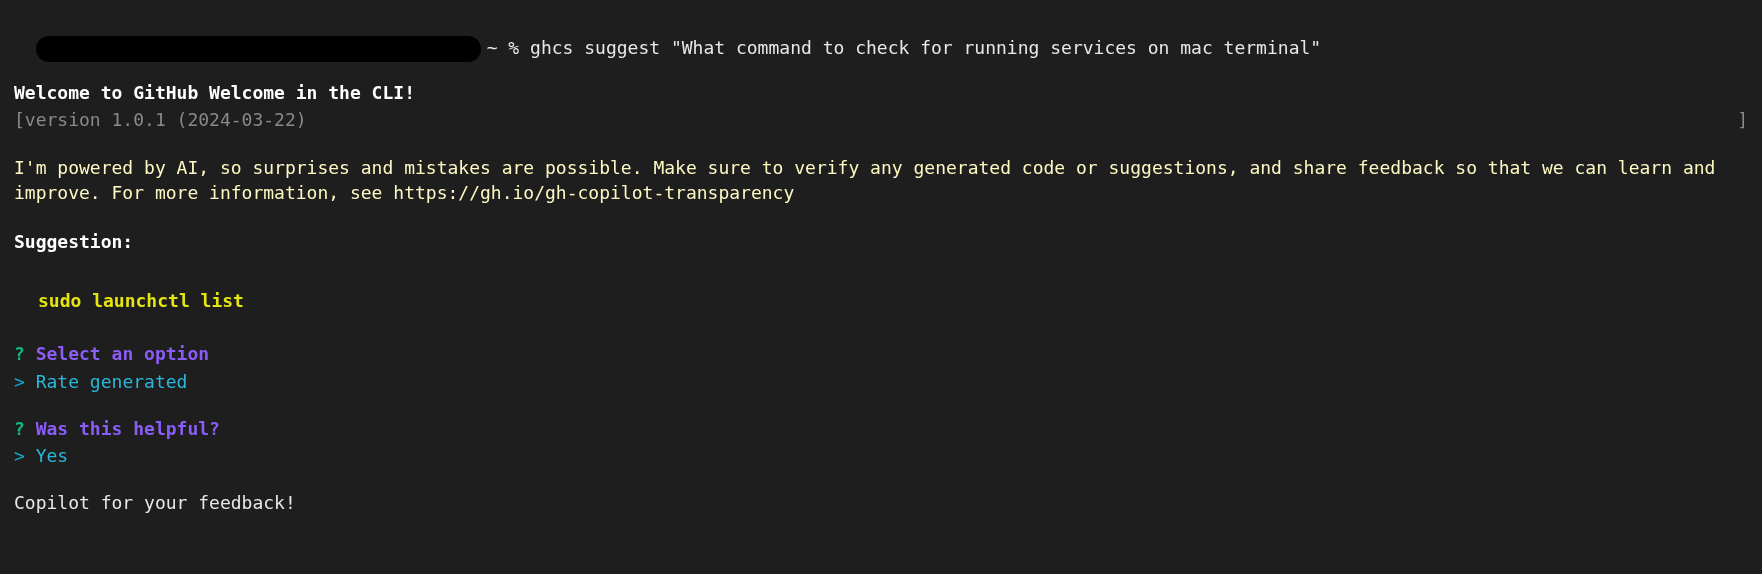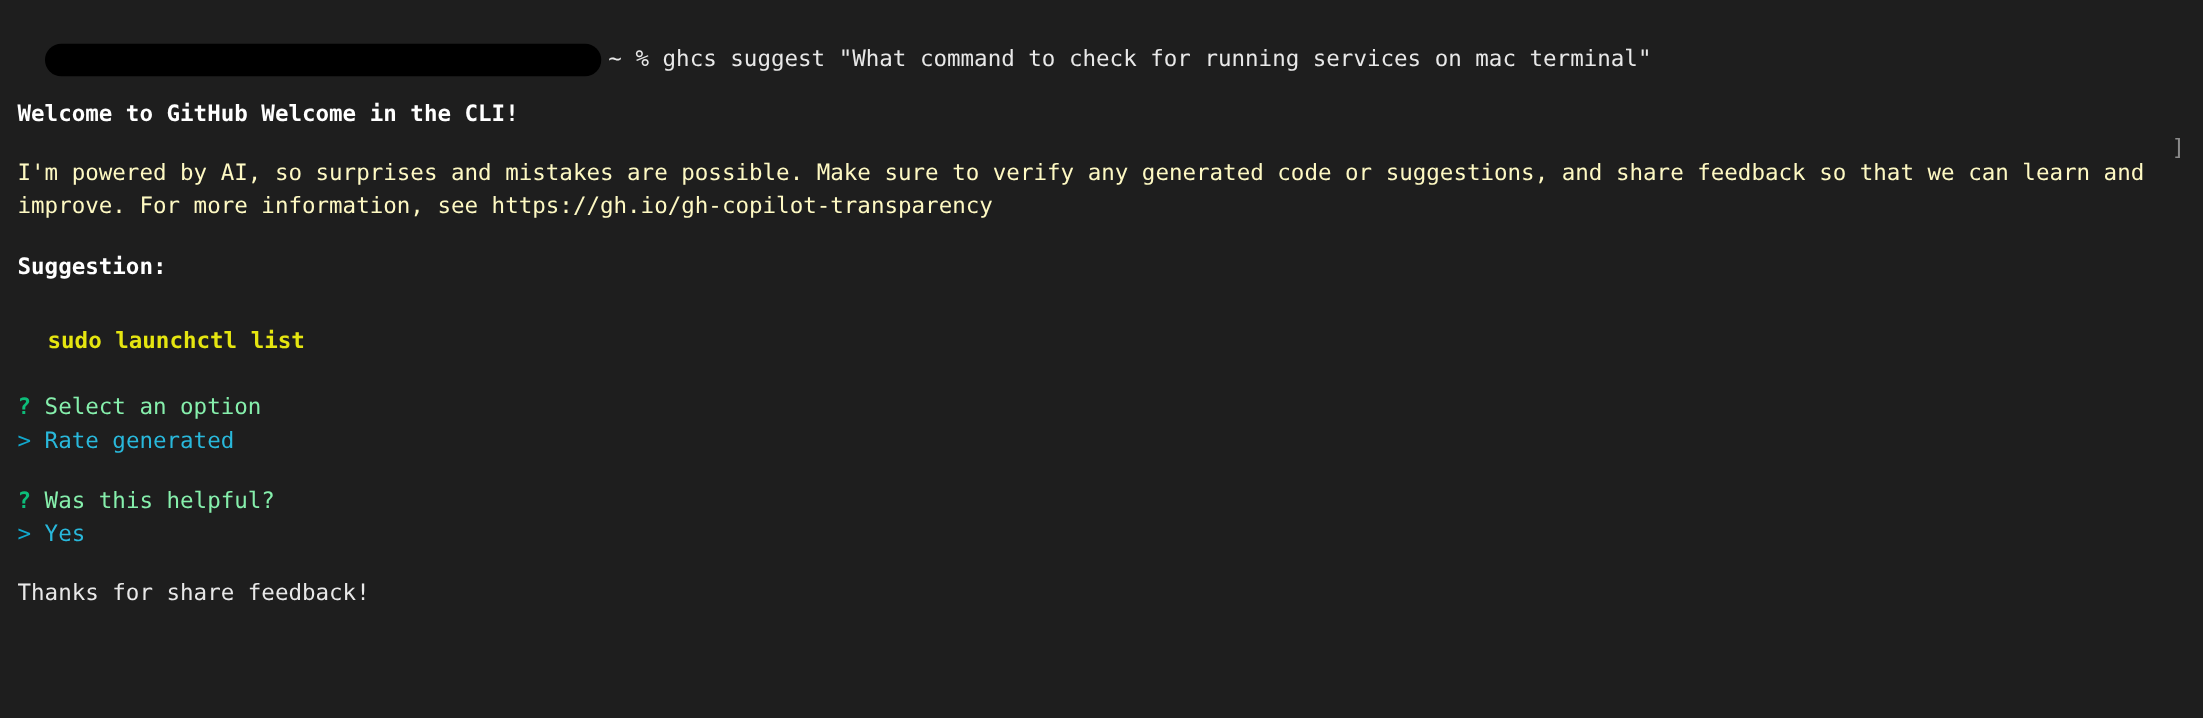--- a/index.html
+++ b/index.html
@@ -64,22 +64,22 @@
       padding-left: 24px;
     }
     .prompt-question {
       margin-bottom: 2px;
     }
     .question-mark {
       color: #0dbc79;
       font-weight: bold;
     }
     .question-text {
-      color: #86efac;
-      font-weight: normal;
+      color: #8b5cf6;
+      font-weight: bold;
     }
     .selection-line {
       margin-bottom: 22px;
     }
     .caret {
       color: #11a8cd;
     }
     .selection-text {
       color: #29b8db;
     }
@@ -90,20 +90,21 @@
 </head>
 <body>
 
 <div class="prompt-line">
   <span class="redacted-box"></span><span>~ %</span> <span>ghcs suggest "What command to check for running services on mac terminal"</span>
 </div>
 
 <div class="welcome-line">Welcome to GitHub Welcome in the CLI!</div>
 
 <div class="version-line">
+  <span>[version 1.0.1 (2024-03-22)</span>
   <span class="version-bracket-right">]</span>
 </div>
 
 <div class="disclaimer">I'm powered by AI, so surprises and mistakes are possible. Make sure to verify any generated code or suggestions, and share feedback so that we can learn and improve. For more information, see https://gh.io/gh-copilot-transparency</div>
 
 <div class="suggestion-label">Suggestion:</div>
 
 <div class="suggestion-command">sudo launchctl list</div>
 
 <div class="prompt-question">
@@ -117,13 +118,13 @@
 
 <div class="prompt-question">
   <span class="question-mark">?</span>
   <span class="question-text">Was this helpful?</span>
 </div>
 <div class="selection-line">
   <span class="caret">&gt;</span>
   <span class="selection-text">Yes</span>
 </div>
 
-<div class="thanks-line">Thanks for share feedback!</div>
+<div class="thanks-line">Copilot for your feedback!</div>
 
 </body></html>

